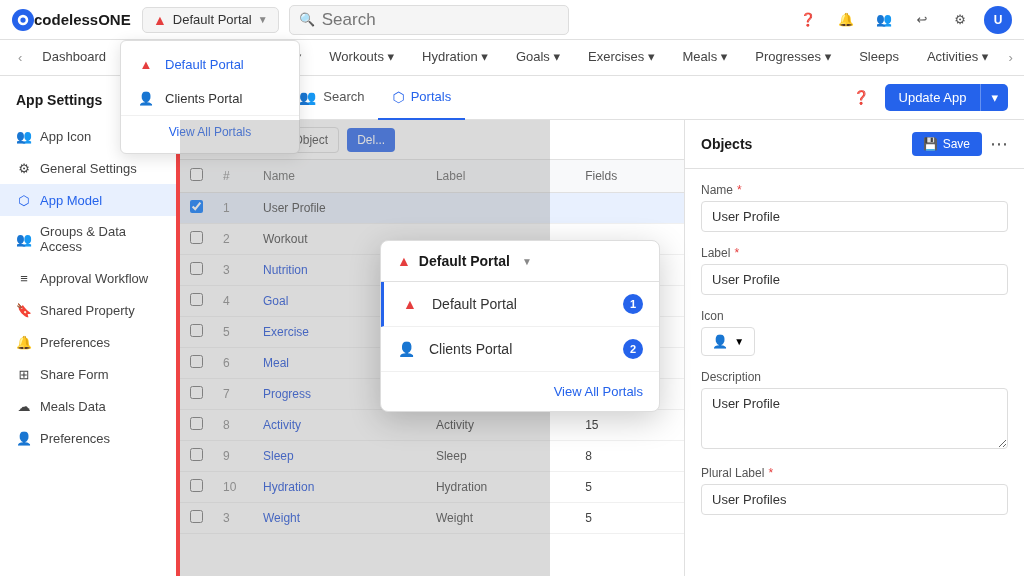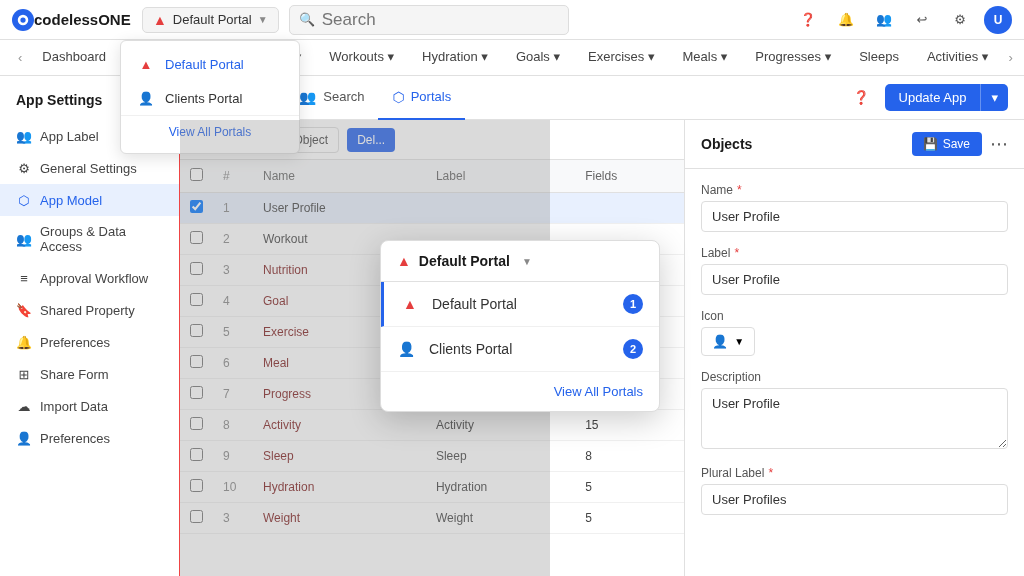--- a/index.html
+++ b/index.html
@@ -38,21 +38,21 @@
       padding: 0 14px; height: 36px; display: flex; align-items: center; font-size: 13px;
       color: #444; cursor: pointer; border-bottom: 2px solid transparent; white-space: nowrap;
     }
     .sec-nav-item.active { color: #2563eb; border-bottom: 2px solid #2563eb; font-weight: 500; }
     .sec-nav-arrow { padding: 0 6px; color: #999; cursor: pointer; }
 
     
     .main-layout { display: flex; height: calc(576px - 76px); }
 
     
-    .sidebar { width: 180px; background: #fff; border-right: 1px solid #ef4444; padding: 12px 0; flex-shrink: 0; }
+    .sidebar { width: 180px; background: #fff; border-right: 4px solid #ef4444; padding: 12px 0; flex-shrink: 0; }
     .sidebar-title { font-size: 14px; font-weight: 600; color: #1a1a1a; padding: 4px 16px 12px; }
     .sidebar-item {
       display: flex; align-items: center; gap: 8px; padding: 8px 16px;
       font-size: 13px; color: #444; cursor: pointer; border-radius: 0;
     }
     .sidebar-item.active { background: #e8f0fe; color: #2563eb; font-weight: 500; }
     .sidebar-item .si-icon { width: 16px; height: 16px; display: flex; align-items: center; justify-content: center; color: inherit; flex-shrink: 0; }
 
     
     .content { flex: 1; display: flex; flex-direction: column; overflow: hidden; position: relative; }
@@ -98,21 +98,21 @@
     }
 
     .table-wrap { flex: 1; overflow-y: auto; background: #fff; }
     table { width: 100%; border-collapse: collapse; }
     table th {
       background: #f8f9fa; font-size: 12px; color: #666; font-weight: 500;
       padding: 8px 10px; border-bottom: 1px solid #e0e0e0; text-align: left; position: sticky; top: 0;
     }
     table td { padding: 7px 10px; border-bottom: 1px solid #f0f0f0; font-size: 12px; color: #444; }
     table tr.selected td { background: #e8f0fe; }
-    .link-cell { color: #7f1d1d; cursor: pointer; }
+    .link-cell { color: #1d4ed8; cursor: pointer; }
     .checkbox-cell { width: 30px; }
     .num-cell { width: 40px; color: #888; }
 
     
     .right-panel {
       width: 340px; background: #fff; border-left: 1px solid #e0e0e0;
       display: flex; flex-direction: column; overflow-y: auto; flex-shrink: 0;
     }
     .right-panel-header {
       display: flex; align-items: center; padding: 12px 16px;
@@ -256,21 +256,21 @@
   <div class="sec-nav-arrow">›</div>
 </div>
 
 <div class="main-layout">
 
   <div class="sidebar">
     <div class="sidebar-title">App Settings</div>
 
     <div class="sidebar-item">
       <span class="si-icon">👥</span>
-      <span>App Label</span>
+      <span>App Icon</span>
     </div>
     <div class="sidebar-item">
       <span class="si-icon">⚙</span>
       <span>General Settings</span>
     </div>
     <div class="sidebar-item active">
       <span class="si-icon">⬡</span>
       <span>App Model</span>
     </div>
     <div class="sidebar-item">
@@ -288,21 +288,21 @@
     <div class="sidebar-item">
       <span class="si-icon">🔔</span>
       <span>Preferences</span>
     </div>
     <div class="sidebar-item">
       <span class="si-icon">⊞</span>
       <span>Share Form</span>
     </div>
     <div class="sidebar-item">
       <span class="si-icon">☁</span>
-      <span>Import Data</span>
+      <span>Meals Data</span>
     </div>
     <div class="sidebar-item">
       <span class="si-icon">👤</span>
       <span>Preferences</span>
     </div>
   </div>
 
   <div class="content">
 
     <div class="model-toolbar">

